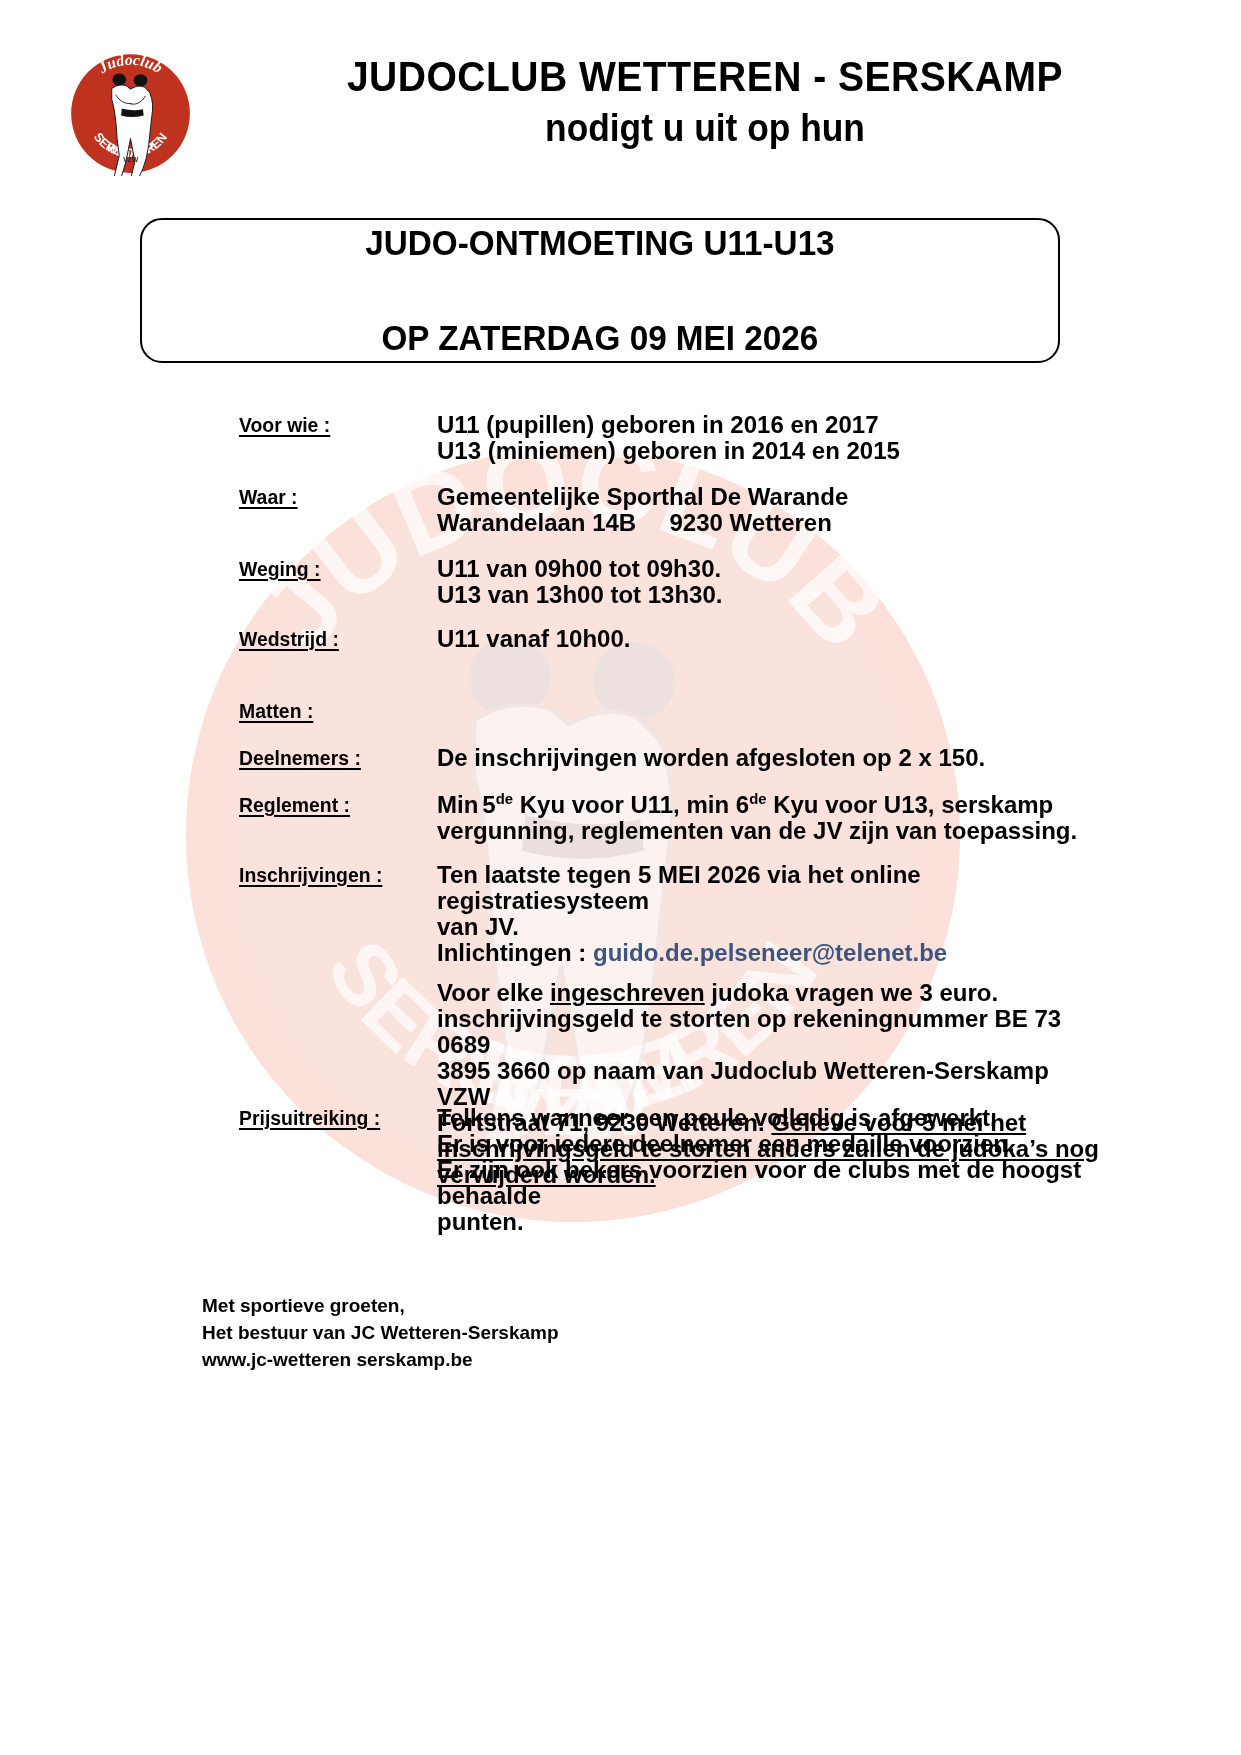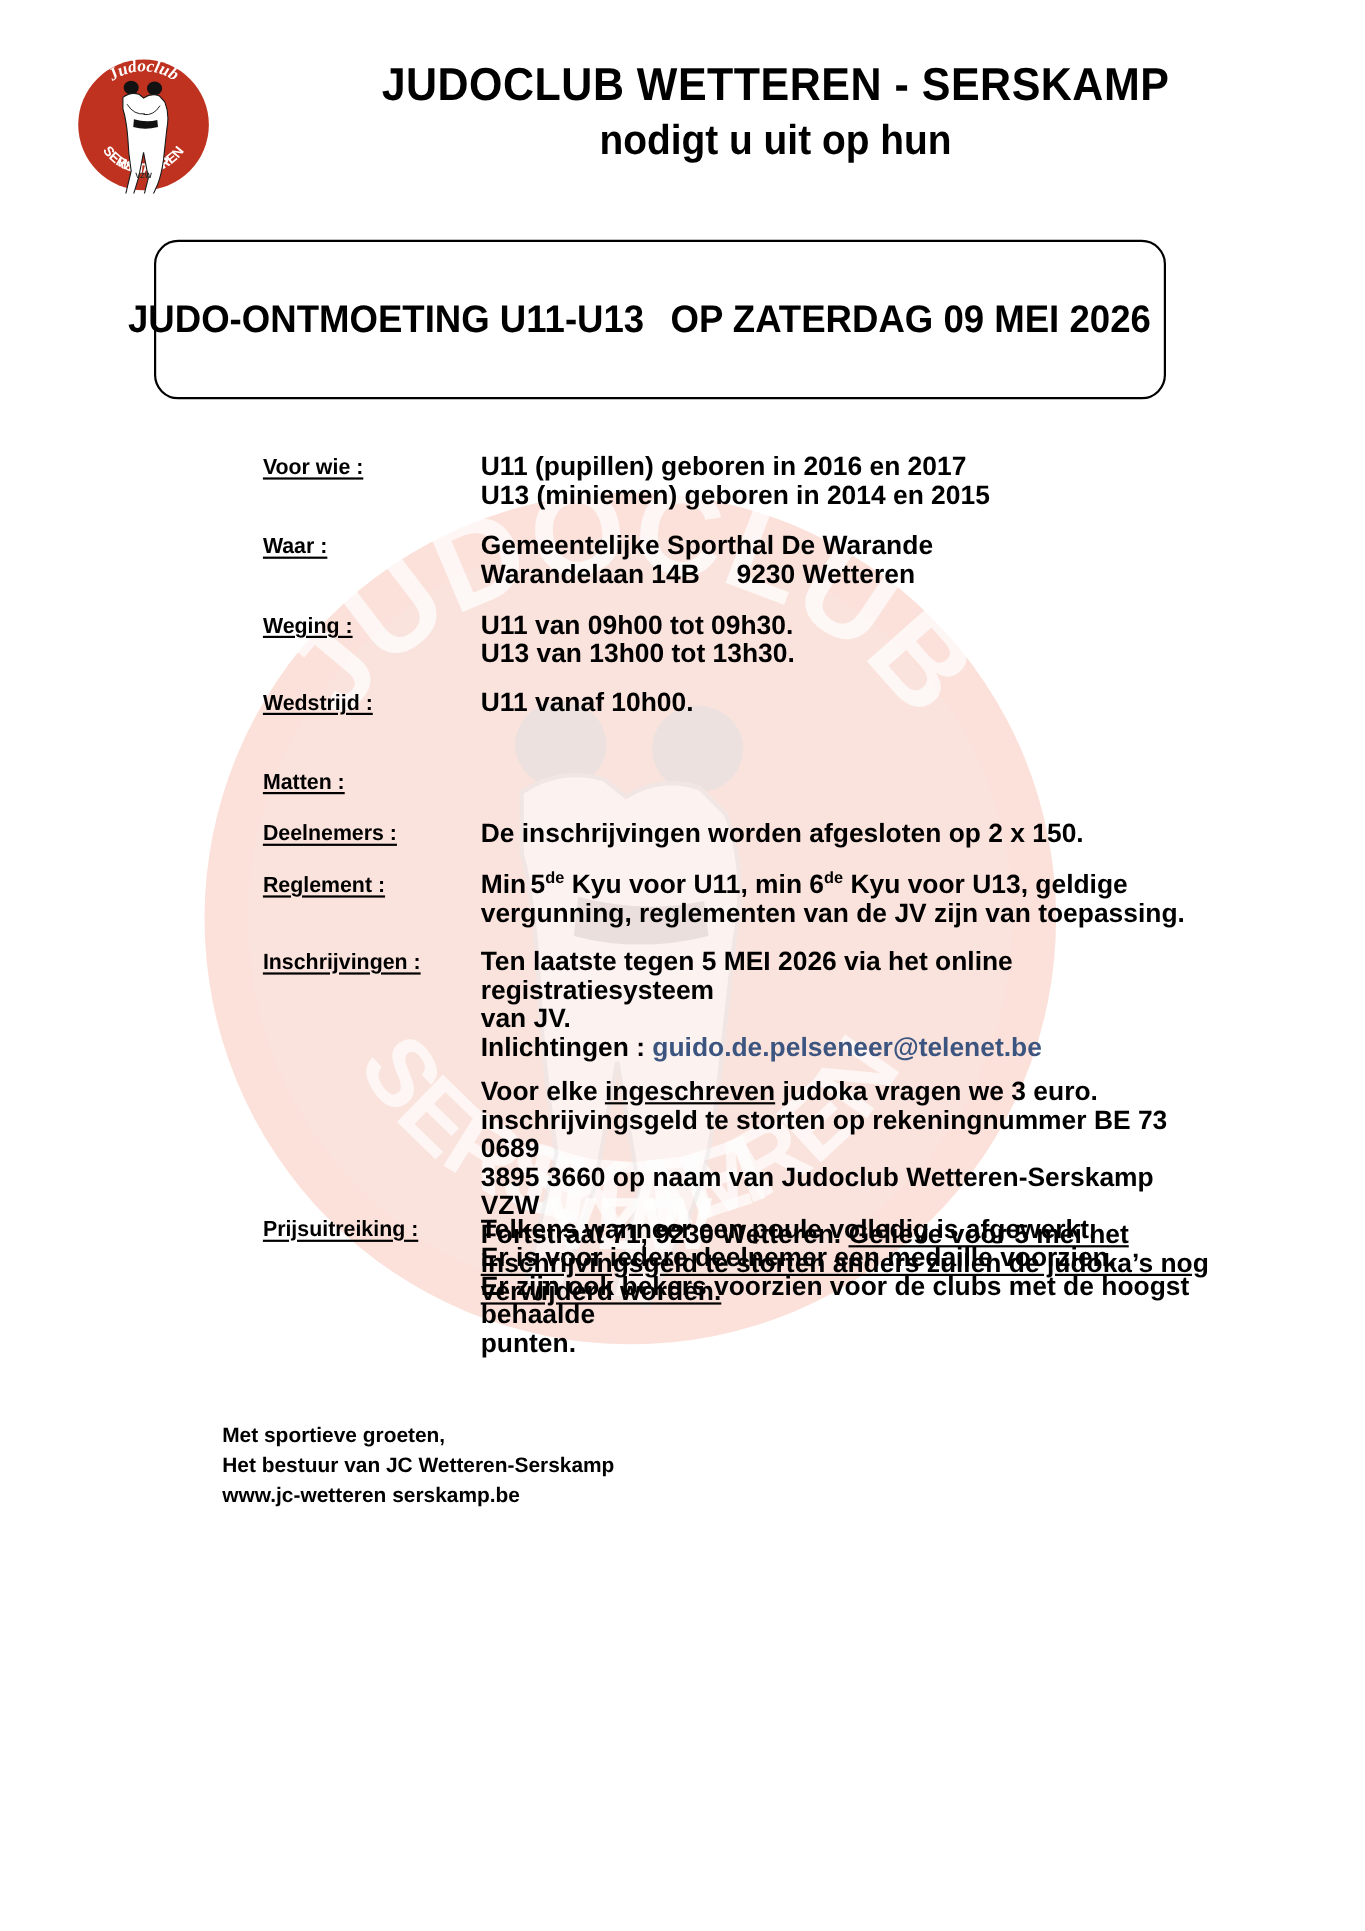--- a/index.html
+++ b/index.html
@@ -81,23 +81,23 @@
   .event-box {
     position: absolute;
     left: 140px;
     top: 218px;
     width: 920px;
     height: 145px;
     border: 2.5px solid #000000;
     border-radius: 22px;
     box-sizing: border-box;
     display: flex;
-    flex-direction: row;
+    flex-direction: column;
     align-items: center;
-    justify-content: flex-end;
+    justify-content: space-between;
     z-index: 2;
     background: transparent;
   }
   .event-line {
     font-family: "Liberation Sans Narrow", "Liberation Sans", sans-serif;
     font-weight: bold;
     font-size: 35px;
     line-height: 46px;
     transform: scaleX(0.95);
     white-space: nowrap;
@@ -277,21 +277,21 @@
     <div class="row" style="top:745px">
       <div class="row-label">Deelnemers :</div>
       <div class="row-value">
         <p>De inschrijvingen worden afgesloten op 2 x 150.</p>
       </div>
     </div>
 
     <div class="row" style="top:792px">
       <div class="row-label">Reglement :</div>
       <div class="row-value">
-        <p><span>Min</span><span class="thinspace"></span><span>5</span><sup>de</sup><span> Kyu voor U11, min 6</span><sup>de</sup><span> Kyu voor U13, geldige</span></p>
+        <p><span>Min</span><span class="thinspace"></span><span>5</span><sup>de</sup><span> Kyu voor U11, min 6</span><sup>de</sup><span> Kyu voor U13, serskamp</span></p>
         <p>vergunning, reglementen van de JV zijn van toepassing.</p>
       </div>
     </div>
 
     <div class="row" style="top:862px">
       <div class="row-label">Inschrijvingen :</div>
       <div class="row-value">
         <p>Ten laatste tegen 5 MEI 2026 via het online registratiesysteem</p>
         <p>van JV.</p>
         <p><span>Inlichtingen : </span><span class="email">guido.de.pelseneer@telenet.be</span></p>

